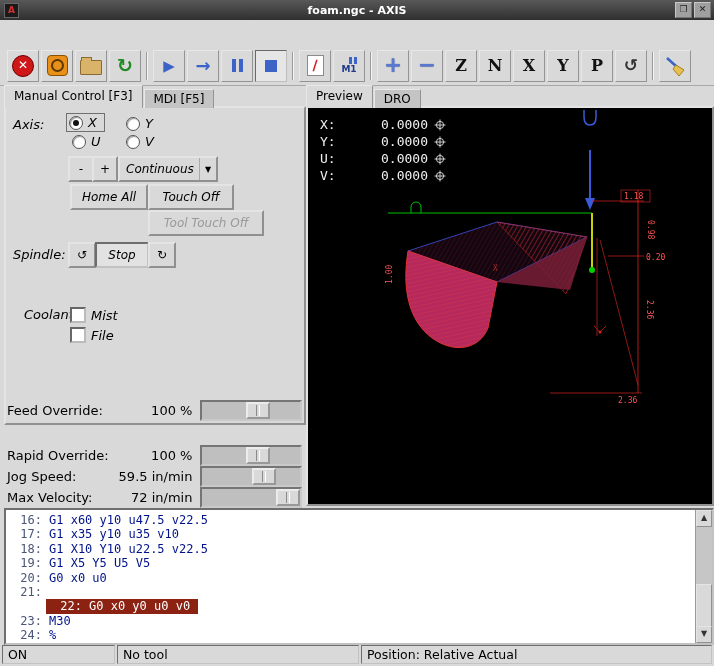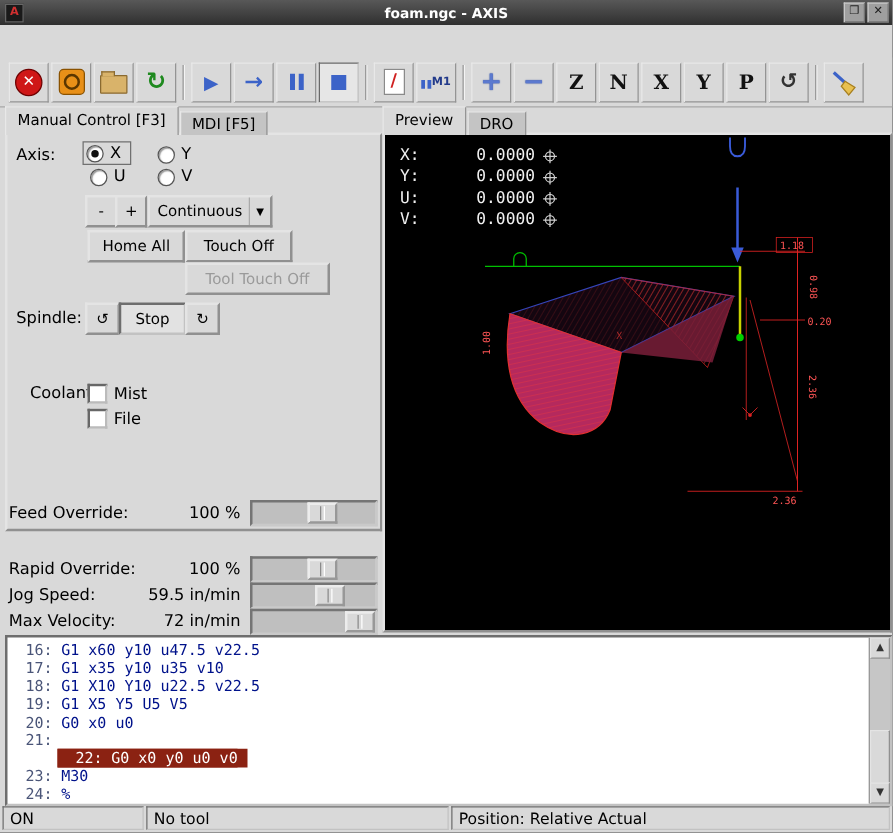--- a/index.html
+++ b/index.html
@@ -34,34 +34,34 @@
   .ic-power span{width:9px;height:9px;border-radius:50%;border:2px solid #5a3600;}
   .ic-folder{width:20px;height:13px;background:#d9b36a;border:1px solid #8a6a30;border-radius:1px;position:relative;margin-top:4px;}
   .ic-folder::before{content:"";position:absolute;left:0;top:-4px;width:9px;height:3px;background:#d9b36a;border:1px solid #8a6a30;border-bottom:none;}
   .ic-reload{color:#1f8a1f;font-size:19px;font-weight:bold;line-height:1;}
   .ic-run{color:#3c63c8;font-size:15px;}
   .ic-step{color:#3c63c8;font-size:18px;font-weight:bold;}
   .ic-pause{width:4px;height:13px;background:#3c63c8;box-shadow:7px 0 0 0 #3c63c8;margin-right:7px;}
   .ic-stop{width:12px;height:12px;background:#3c63c8;}
   .ic-skip{width:15px;height:19px;background:#fff;border:1px solid #8a8a8a;color:#d02020;
     font-size:14px;font-weight:bold;line-height:18px;text-align:center;}
-  .ic-m1{display:flex;flex-direction:row;align-items:flex-end;}
+  .ic-m1{display:flex;flex-direction:column;align-items:flex-end;}
   .ic-m1 .bars{width:3px;height:7px;background:#3c63c8;box-shadow:5px 0 0 0 #3c63c8;margin-right:5px;}
   .ic-m1 .txt{font-size:9px;font-weight:bold;color:#223a8a;line-height:10px;}
   .ic-zoom{color:#5b79cf;font-size:21px;font-weight:bold;line-height:1;text-shadow:0 0 1px #24418f;}
   .ic-letter{font-family:"DejaVu Serif",serif;font-size:16px;font-weight:bold;color:#111;line-height:1;}
   .ic-rot{color:#333;font-size:17px;font-weight:bold;line-height:1;}
   
   .tabs{position:absolute;display:flex;align-items:flex-end;height:21px;top:87px;z-index:3;}
   .tab{padding:2px 9px 2px 9px;background:#c4c4c4;border:1px outset #e8e8e8;border-bottom:none;
     height:14px;font-size:12px;margin-right:1px;}
   .tab.active{background:#d9d9d9;height:17px;padding-top:3px;}
   
   .frame{position:absolute;background:#d9d9d9;border:2px outset #e4e4e4;}
-  #left-frame{left:4px;top:106px;width:298px;height:315px;}
+  #left-frame{left:4px;top:106px;width:298px;height:315px;font-style:italic;}
   #preview-frame{left:306px;top:106px;width:404px;height:396px;}
   .canvas{position:absolute;inset:0;background:#000;overflow:hidden;}
   
   .lbl{position:absolute;font-size:13px;}
   .btn{position:absolute;background:#d9d9d9;border:2px outset #e4e4e4;font-size:12px;
     text-align:center;display:flex;align-items:center;justify-content:center;}
   .btn.sunken{border:2px inset #c2c2c2;background:#e2e2e2;}
   .btn.disabled{color:#9a9a9a;}
   .radio-row{position:absolute;display:flex;align-items:center;gap:5px;font-size:13px;}
   .radio{width:12px;height:12px;border-radius:50%;border:1px solid #555;background:#fff;

